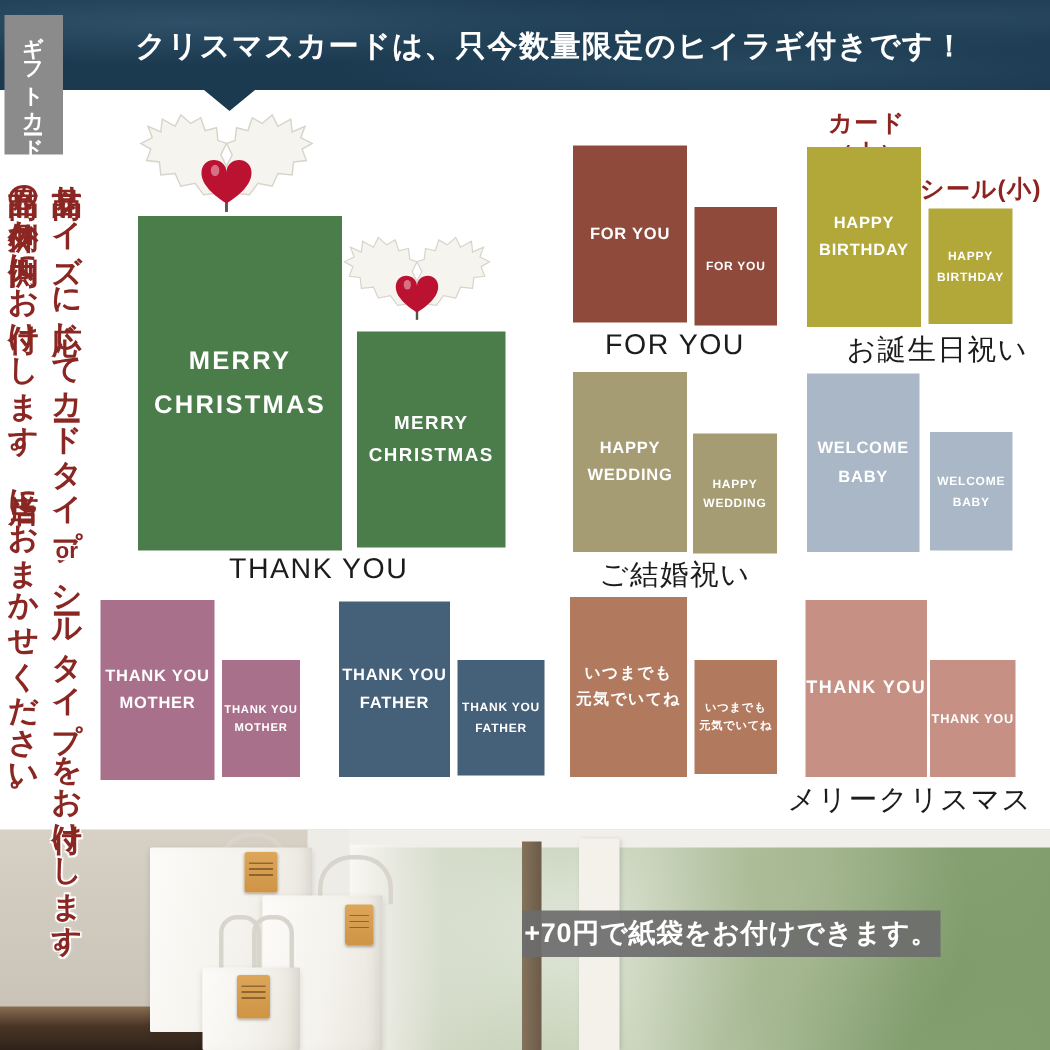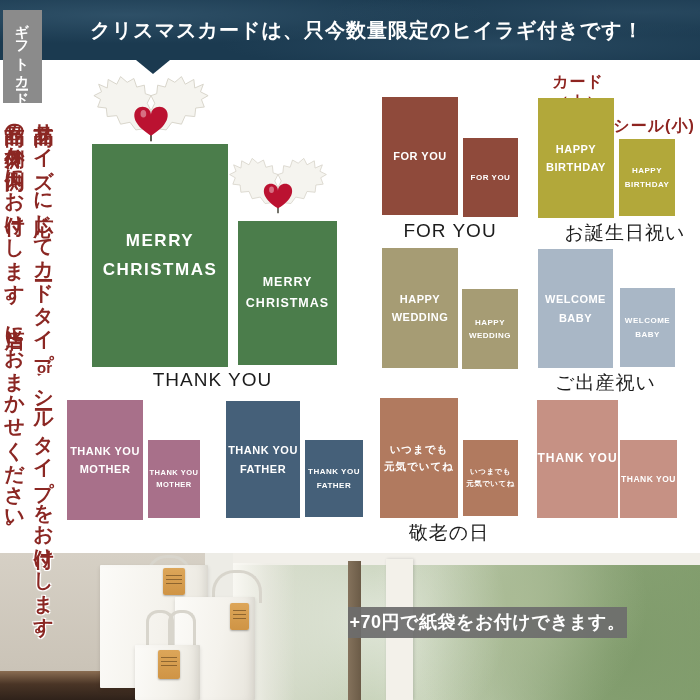--- a/index.html
+++ b/index.html
@@ -127,30 +127,30 @@
   <div class="sec-label" style="left:545px;top:220px;width:160px">お誕生日祝い</div>
 
   <div class="card" style="left:382px;top:248px;width:76px;height:120px;background:#a69c74;font-size:11px;letter-spacing:.5px">
     <span>HAPPY</span>
     <span>WEDDING</span>
   </div>
   <div class="card" style="left:462px;top:289px;width:56px;height:80px;background:#a69c74;font-size:8px;letter-spacing:.5px">
     <span>HAPPY</span>
     <span>WEDDING</span>
   </div>
+  <div class="sec-label" style="left:375px;top:370px;width:150px">ご結婚祝い</div>
 
   <div class="card" style="left:538px;top:249px;width:75px;height:119px;background:#a9b7c6;font-size:11px;letter-spacing:.5px">
     <span>WELCOME</span>
     <span>BABY</span>
   </div>
   <div class="card" style="left:620px;top:288px;width:55px;height:79px;background:#a9b7c6;font-size:8px;letter-spacing:.5px">
     <span>WELCOME</span>
     <span>BABY</span>
   </div>
-  <div class="sec-label" style="left:528px;top:370px;width:155px">ご出産祝い</div>
 
   <div class="card" style="left:67px;top:400px;width:76px;height:120px;background:#a8708a;font-size:11px;letter-spacing:.5px">
     <span>THANK YOU</span>
     <span>MOTHER</span>
   </div>
   <div class="card" style="left:148px;top:440px;width:52px;height:78px;background:#a8708a;font-size:7.5px;letter-spacing:.5px">
     <span>THANK YOU</span>
     <span>MOTHER</span>
   </div>
 
@@ -164,28 +164,28 @@
   </div>
 
   <div class="card" style="left:380px;top:398px;width:78px;height:120px;background:#b17a5f;font-size:10.5px;letter-spacing:1px">
     <span>いつまでも</span>
     <span>元気でいてね</span>
   </div>
   <div class="card" style="left:463px;top:440px;width:55px;height:76px;background:#b17a5f;font-size:7.5px;letter-spacing:.5px">
     <span>いつまでも</span>
     <span>元気でいてね</span>
   </div>
-  <div class="sec-label" style="left:374px;top:520px;width:150px">敬老の日</div>
 
   <div class="card" style="left:537px;top:400px;width:81px;height:118px;background:#c69184;font-size:12px;letter-spacing:1px">
     <span>THANK YOU</span>
   </div>
   <div class="card" style="left:620px;top:440px;width:57px;height:78px;background:#c69184;font-size:8.5px;letter-spacing:.5px">
     <span>THANK YOU</span>
   </div>
+  <div class="sec-label" style="left:524px;top:520px;width:165px">メリークリスマス</div>
 
   <div class="photo">
     <div class="window-frame"></div>
     <div class="glass"></div>
     <div class="sill"></div>
     <div class="curtain"></div>
     <div class="mullion-dark"></div>
     <div class="mullion-white"></div>
     <div class="floor"></div>
 

